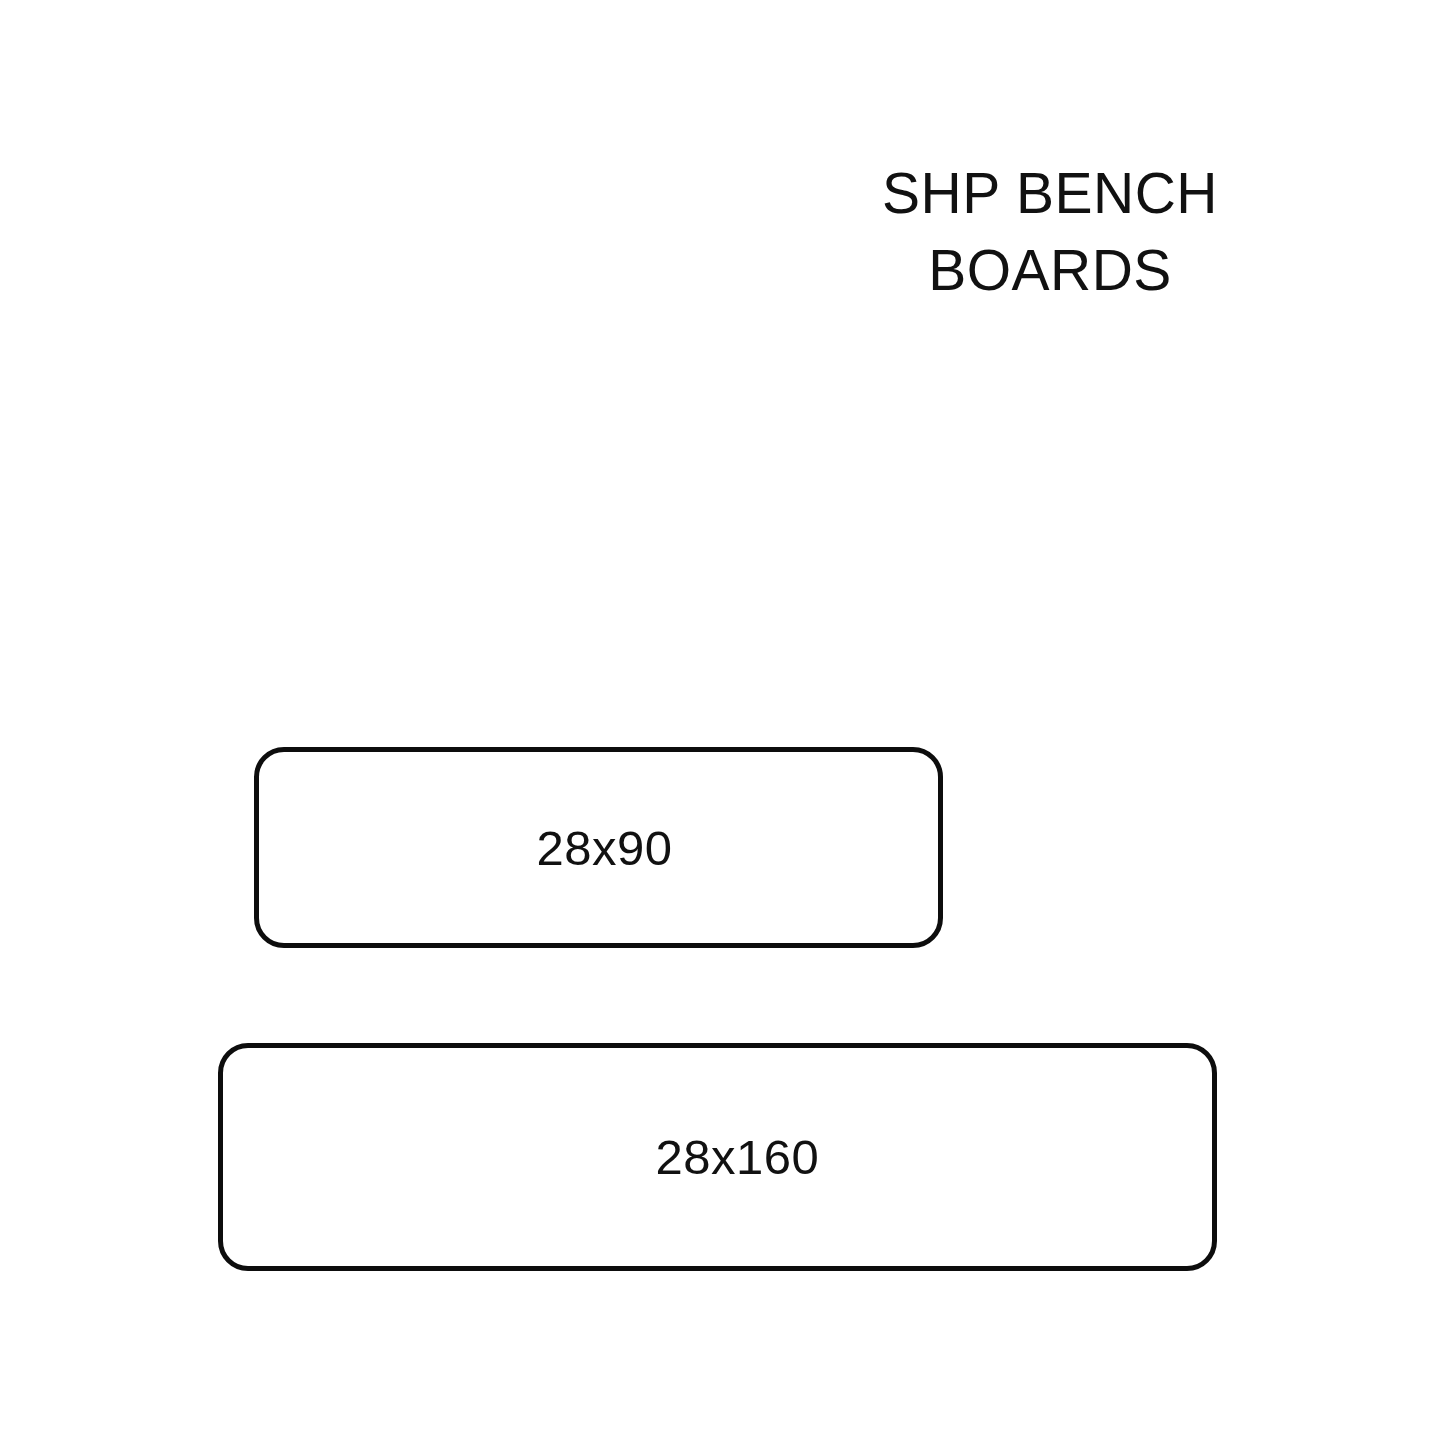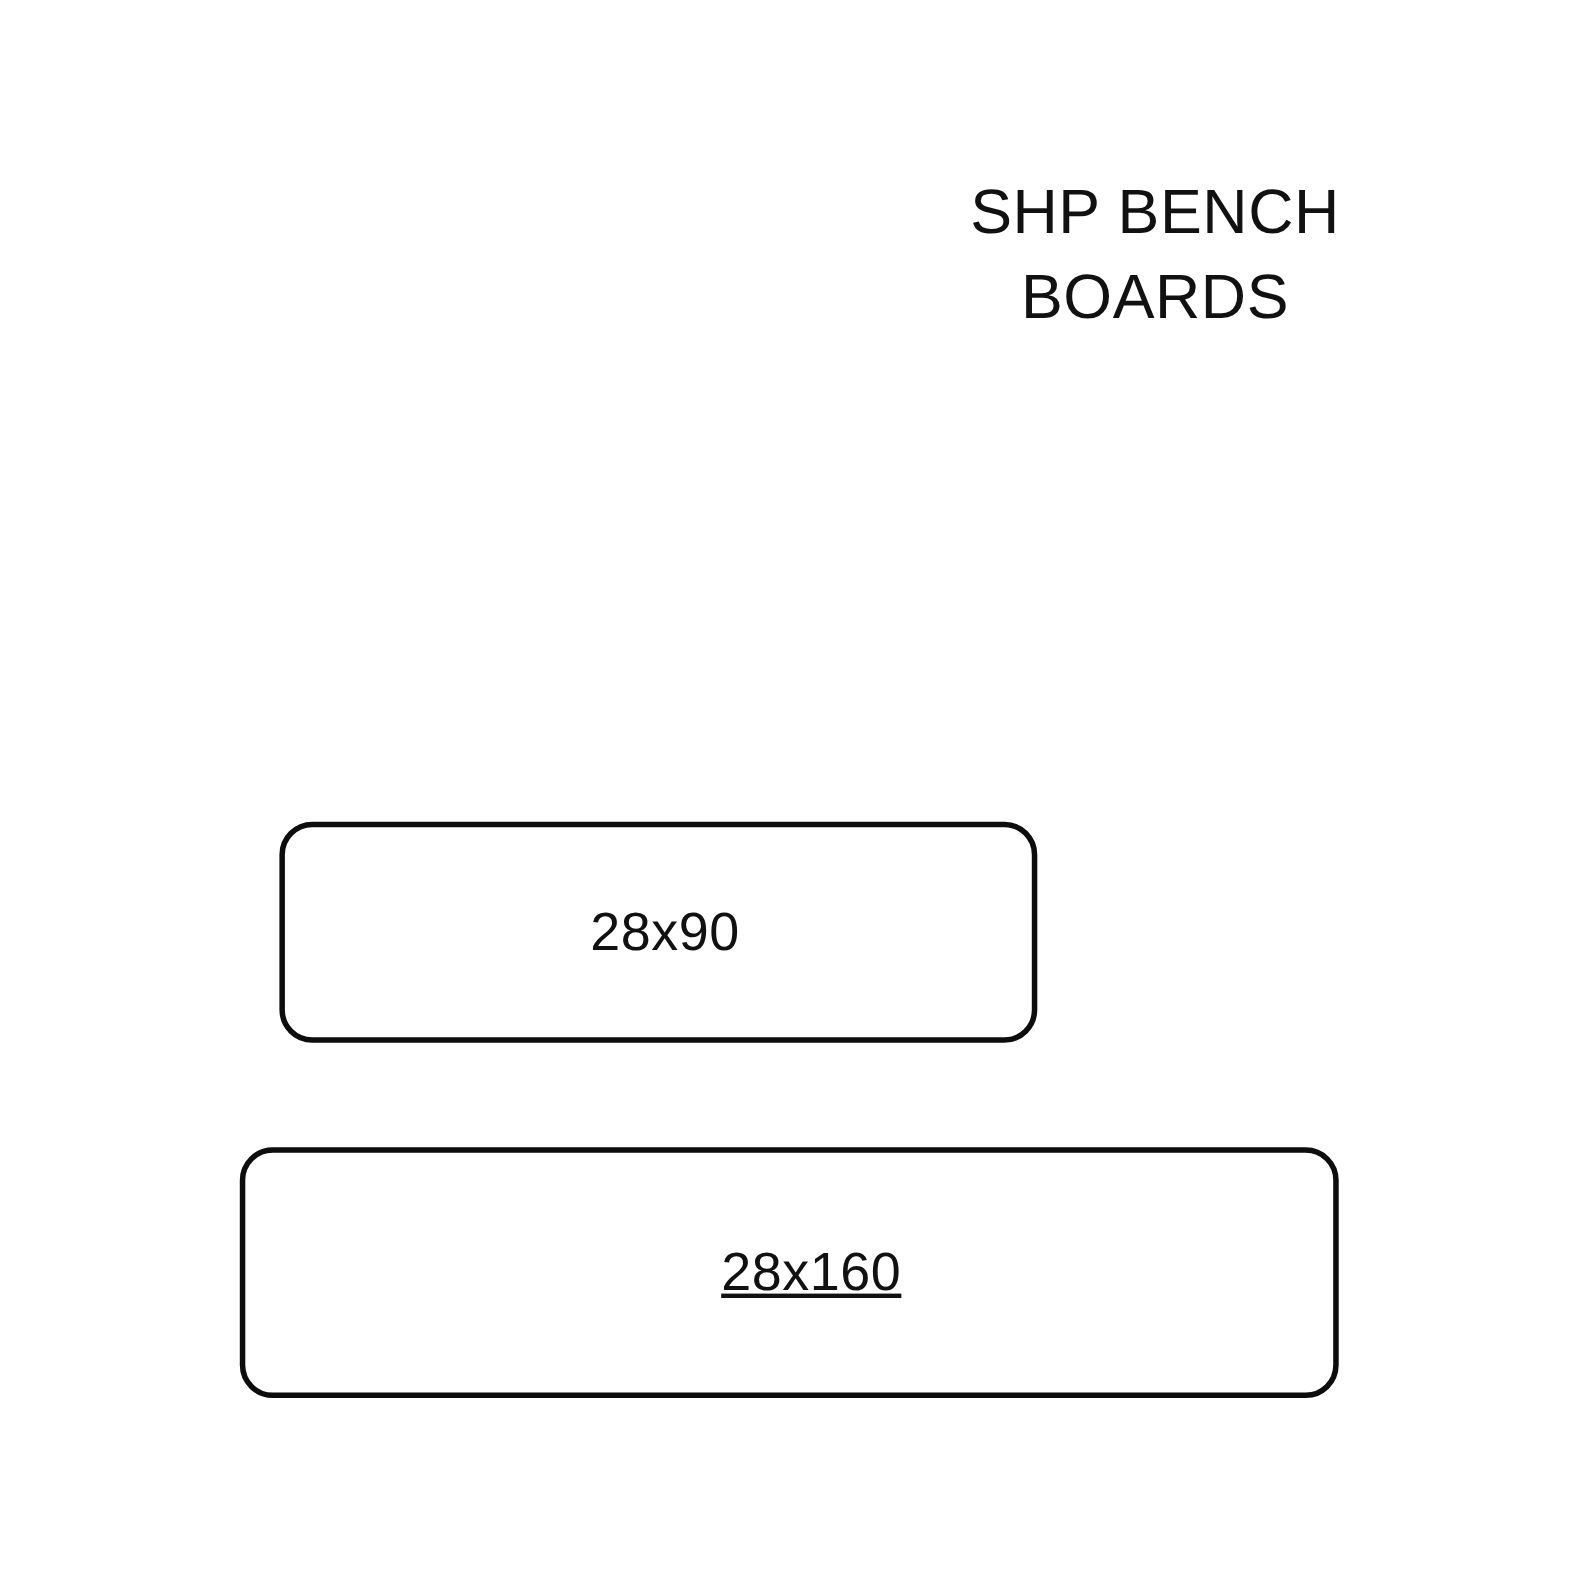--- a/index.html
+++ b/index.html
@@ -50,21 +50,21 @@
     color: var(--text);
     letter-spacing: 0.5px;
   }
   .board-1 { left: 218px; top: 168px; width: 327px; height: 214px; }
   .board-1 .board-label { transform: translateX(-18px); }
   .board-2 { left: 213px; top: 447px; width: 514px; height: 213px; }
   .board-2 .board-label { transform: translateX(-30px); }
   .board-3 { left: 214px; top: 747px; width: 689px; height: 201px; margin-left: 40px; }
   .board-3 .board-label { transform: translateX(6px); }
   .board-4 { left: 218px; top: 1043px; width: 999px; height: 228px; }
-  .board-4 .board-label { transform: translateX(20px); text-decoration: underline; }
+  .board-4 .board-label { transform: translateX(20px); }
 </style>
 </head>
 <body>
 
 <div class="canvas">
 
   <div class="title">
     <div class="title-line">SHP BENCH</div>
     <div class="title-line">BOARDS</div>
   </div>

